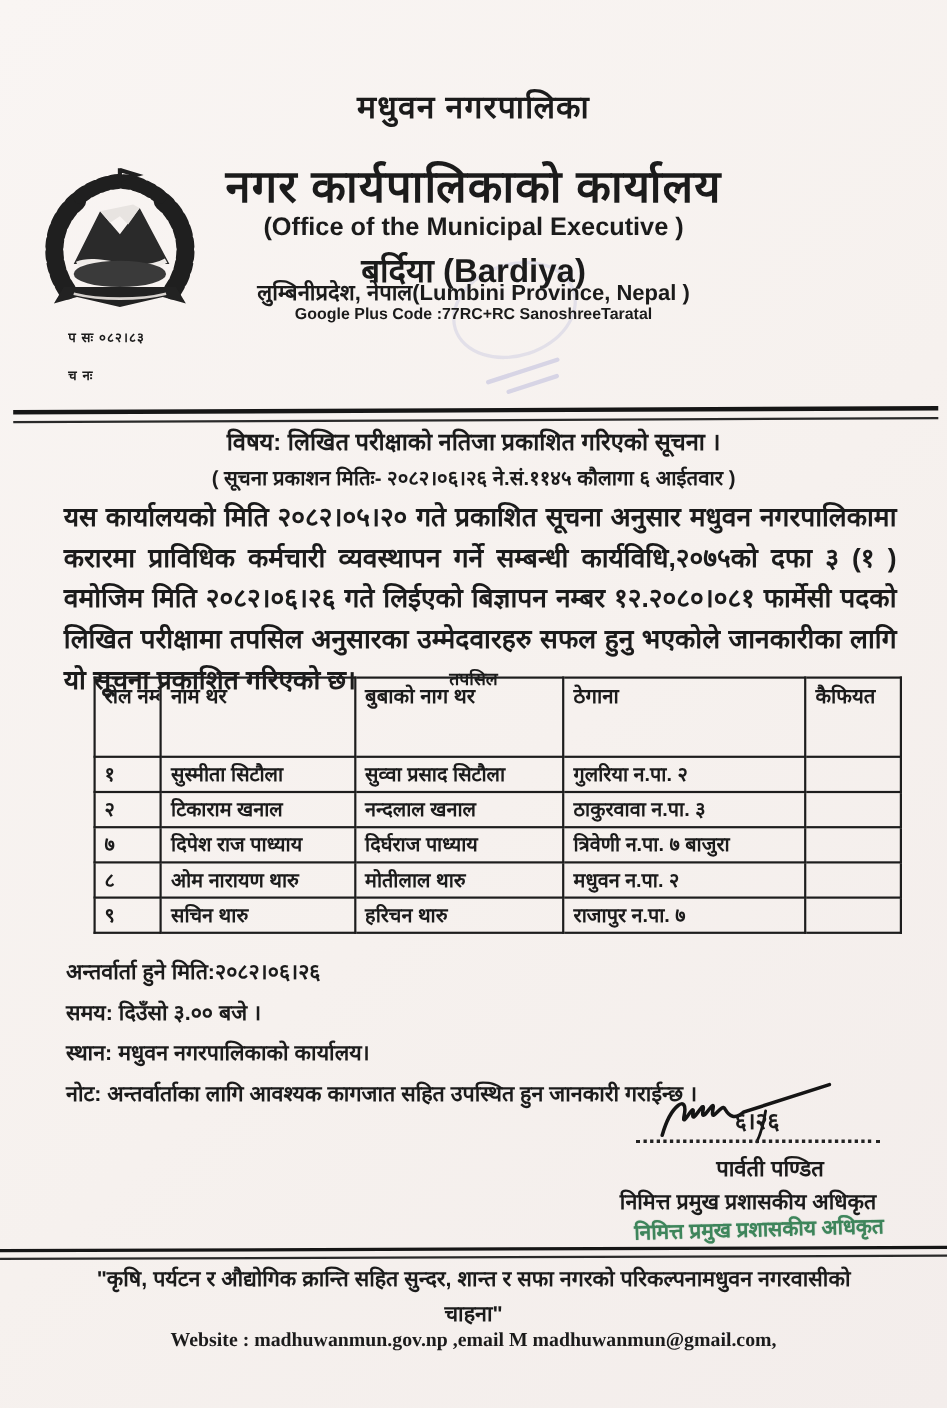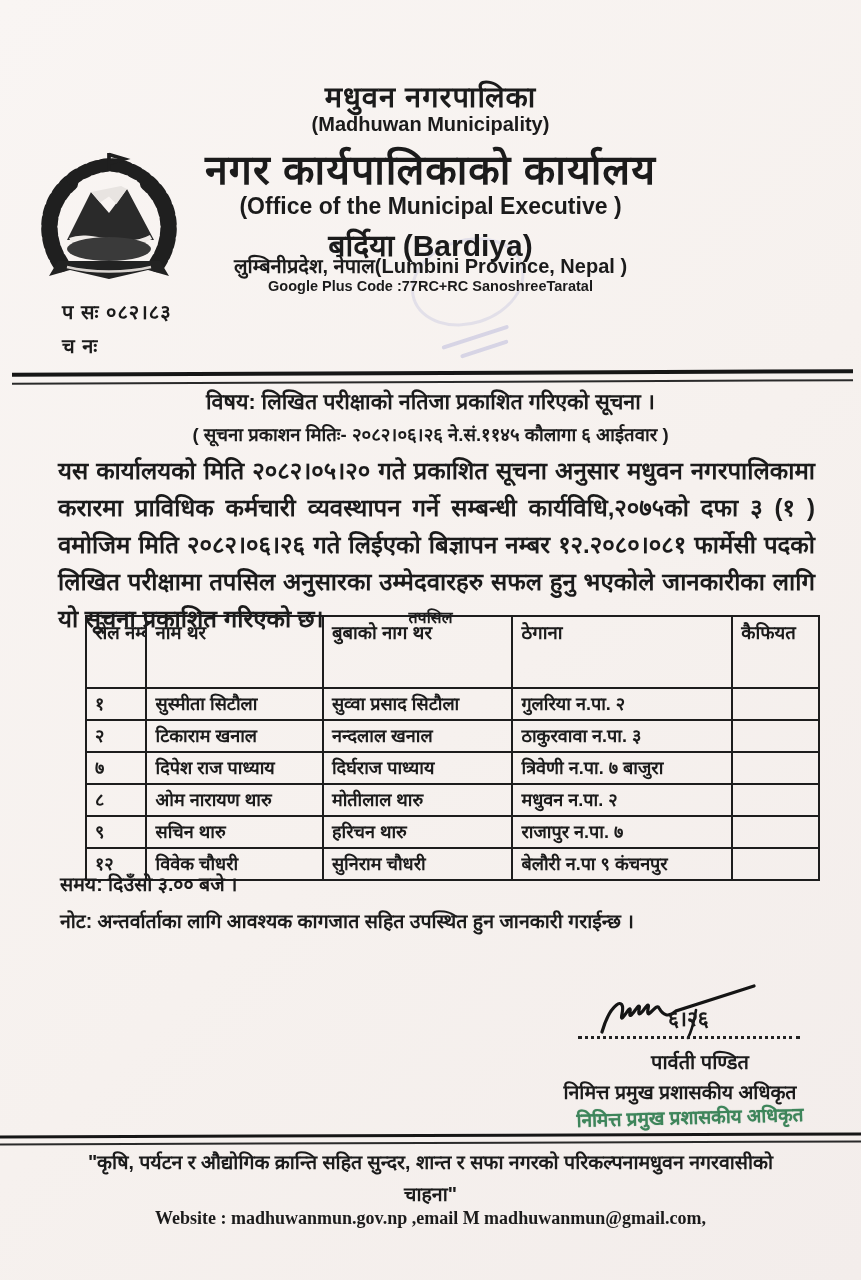--- a/index.html
+++ b/index.html
@@ -19,21 +19,21 @@
   .center{left:0;right:0;text-align:center;}
   
   .h-muni{top:76px;font-size:29px;font-weight:700;letter-spacing:1px;}
   .h-muni-en{top:113px;font-size:20px;font-weight:700;}
   .h-office{top:140px;font-size:41px;font-weight:700;letter-spacing:1px;}
   .h-office-en{top:193px;font-size:23px;font-weight:700;}
   .h-place{top:224px;font-size:30px;font-weight:700;}
   .h-prov{top:252px;font-size:20px;font-weight:700;}
   .h-plus{top:278px;font-size:14.5px;font-weight:700;}
   
-  .refline{font-size:20px;font-weight:700;letter-spacing:1px;}
+  .refline{font-size:12px;font-weight:700;letter-spacing:1px;}
   
   .rule{left:12px;right:8px;height:6px;border-top:4px solid #161616;border-bottom:2px solid #2a2a2a;}
   .rule2{left:0px;right:0px;height:5px;border-top:3px solid #161616;border-bottom:2px solid #2a2a2a;}
   
   .subject{top:386px;font-size:21.5px;font-weight:700;}
   .pubdate{top:421px;font-size:18.5px;font-weight:600;}
   .bodytext{
     top:452px;left:58px;width:757px;
     font-size:24px;line-height:37px;font-weight:600;
     text-align:justify;
@@ -114,21 +114,20 @@
     </svg>
   </div>
 
   <div class="abs stamp-blue">
     <div class="arc"></div>
     <div class="ln" style="width:70px;margin-left:30px;"></div>
     <div class="ln" style="width:50px;margin-left:45px;"></div>
   </div>
 
   <div class="abs center h-muni">मधुवन नगरपालिका</div>
-  <div class="abs center h-muni-en">(Madhuwan Municipality)</div>
   <div class="abs center h-office">नगर कार्यपालिकाको कार्यालय</div>
   <div class="abs center h-office-en">(Office of the Municipal Executive )</div>
   <div class="abs center h-place">बर्दिया  (Bardiya)</div>
   <div class="abs center h-prov">लुम्बिनीप्रदेश,  नेपाल(Lumbini Province, Nepal )</div>
   <div class="abs center h-plus">Google Plus Code :77RC+RC SanoshreeTaratal</div>
 
   <div class="abs refline" style="top:298px;left:62px;">प सः  ०८२।८३</div>
   <div class="abs refline" style="top:332px;left:62px;">च नः</div>
 
   <div class="abs rule" style="top:371px;transform:rotate(-0.25deg);"></div>
@@ -184,32 +183,27 @@
       <td>मधुवन न.पा.  २</td>
       <td></td>
     </tr>
     <tr>
       <td class="col-roll">९</td>
       <td>सचिन थारु</td>
       <td>हरिचन थारु</td>
       <td>राजापुर न.पा. ७</td>
       <td></td>
     </tr>
-    <tr>
-      <td class="col-roll">१२</td>
-      <td>विवेक चौधरी</td>
-      <td>सुनिराम चौधरी</td>
-      <td>बेलौरी न.पा ९  कंचनपुर</td>
-      <td></td>
-    </tr>
   </tbody>
     </table>
 
   <div class="abs details">
+    <div>अन्तर्वार्ता हुने मिति:२०८२।०६।२६</div>
     <div>समय: दिउँसो ३.०० बजे ।</div>
+    <div>स्थान: मधुवन नगरपालिकाको कार्यालय।</div>
     <div>नोट: अन्तर्वार्ताका लागि आवश्यक कागजात सहित उपस्थित हुन जानकारी गराईन्छ  ।</div>
   </div>
 
   <div class="abs" style="top:980px;left:596px;">
     <svg width="200" height="62" viewBox="0 0 200 62">
       <path d="M6 52 C14 24 30 14 26 34 C23 48 36 20 34 32 C32 45 46 16 43 30 C41 44 55 15 52 29 C50 43 60 22 63 28 C67 35 72 38 80 31 L158 6" fill="none" stroke="#151515" stroke-width="3.2" stroke-linecap="round"></path>
       <path d="M100 30 C98 42 95 52 92 58" fill="none" stroke="#151515" stroke-width="2.6" stroke-linecap="round"></path>
     </svg>
   </div>
   <div class="abs sig-note">६।२६</div>

